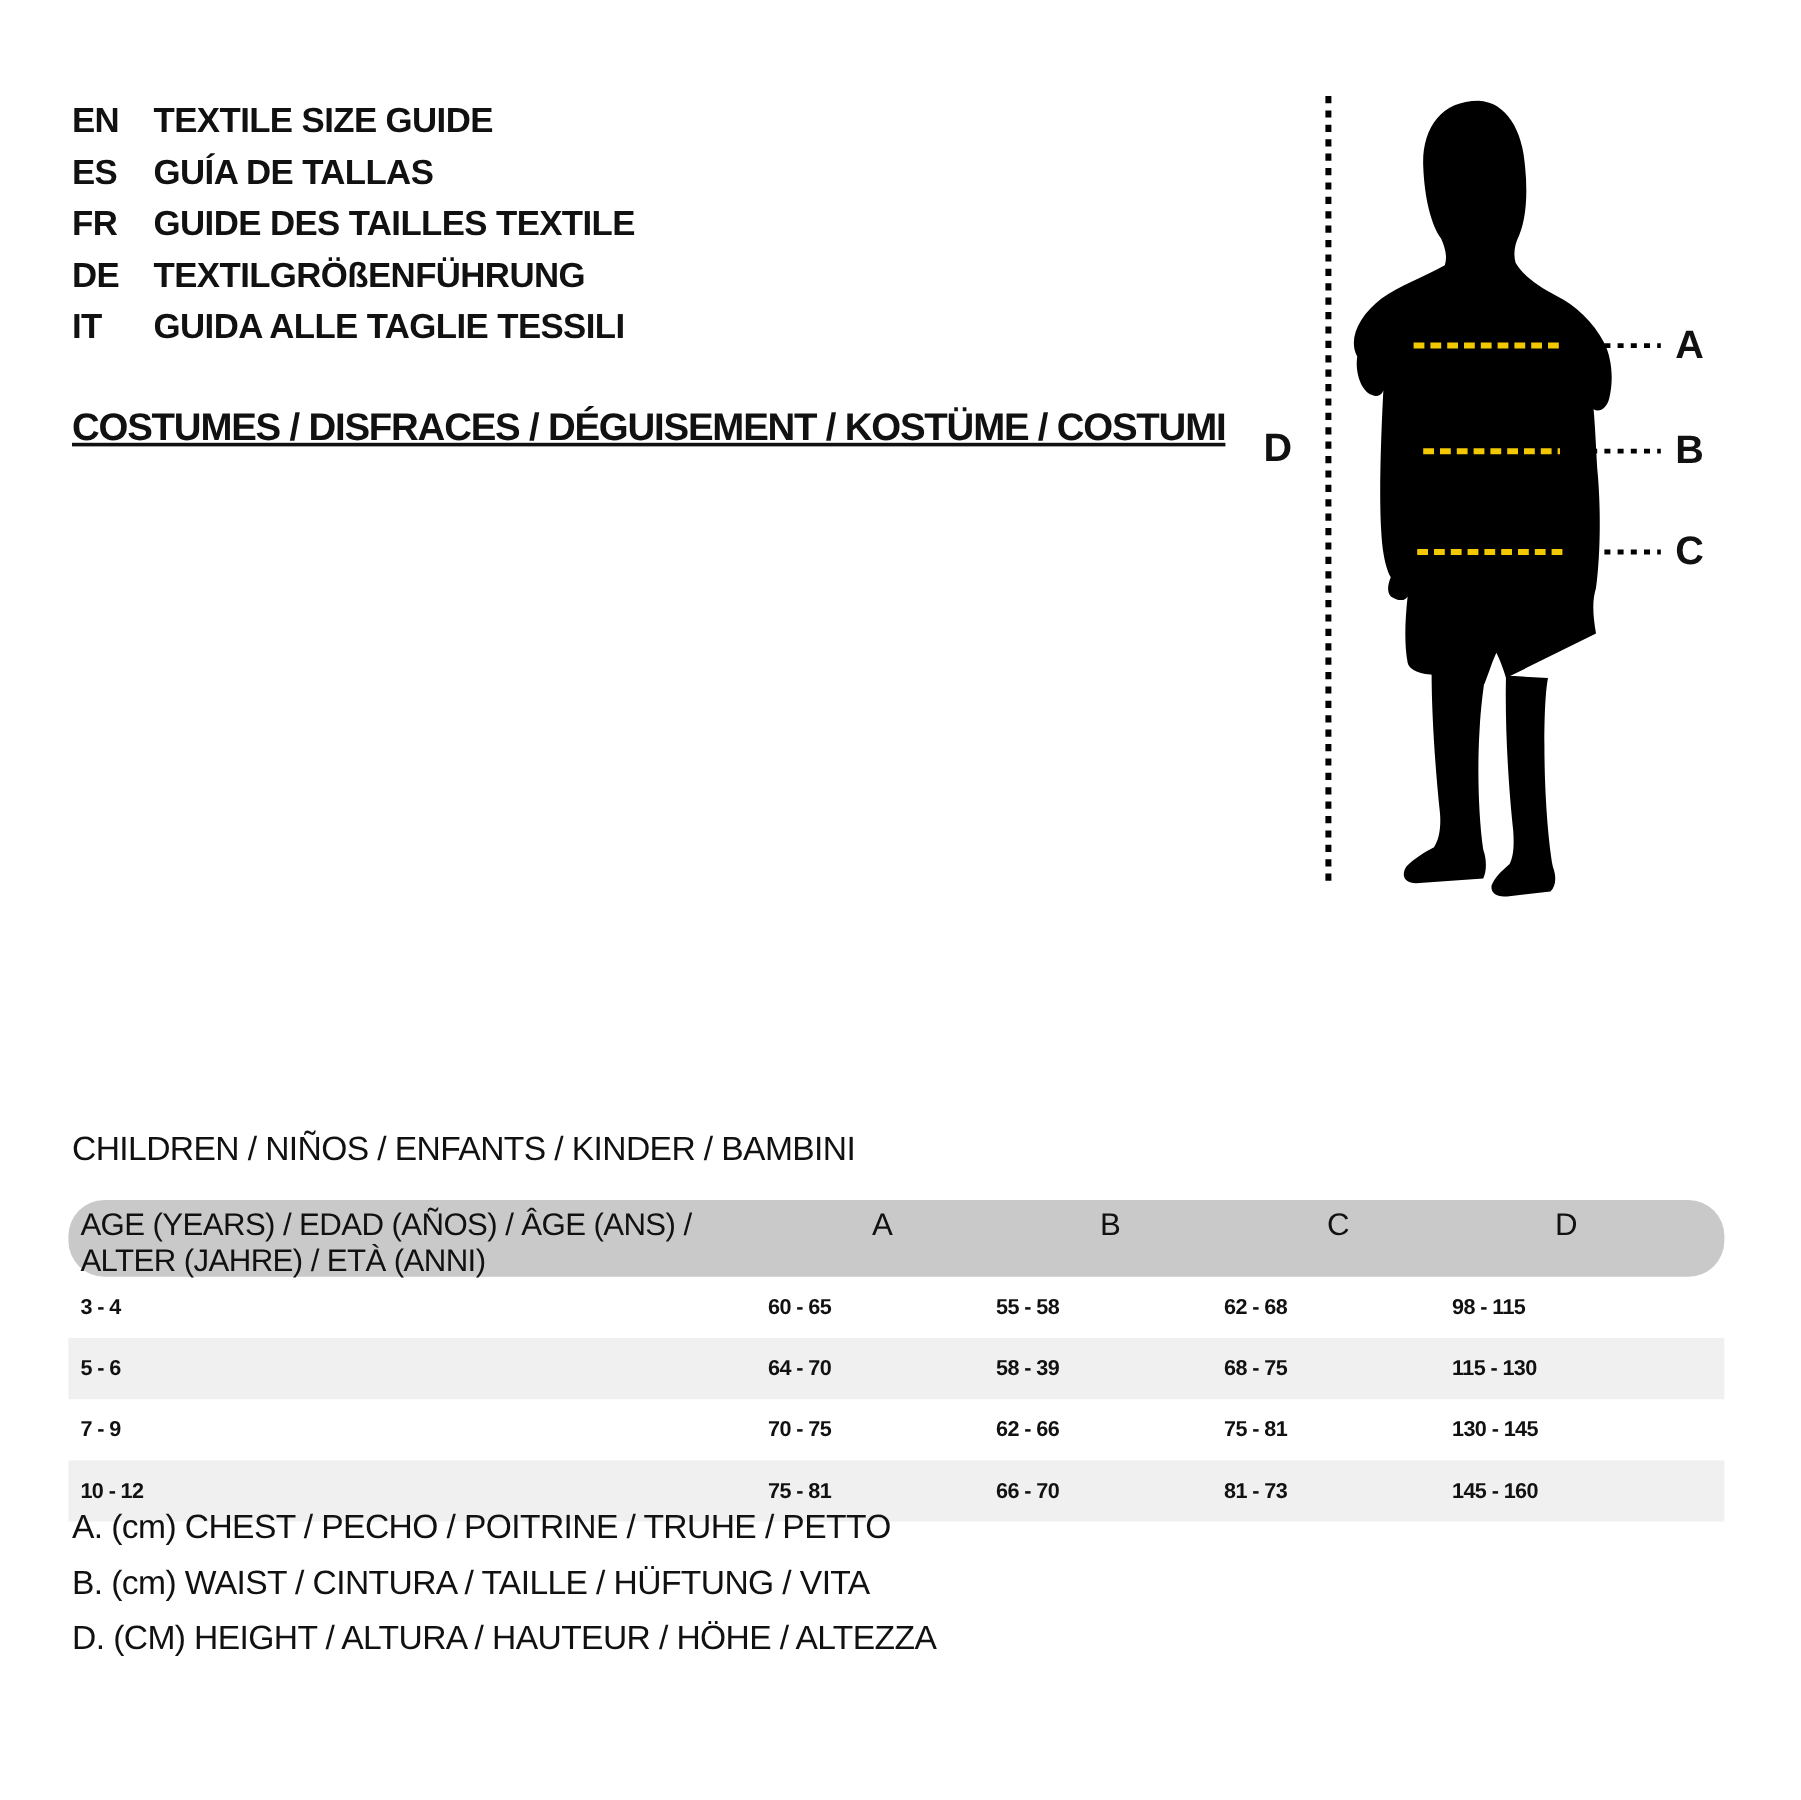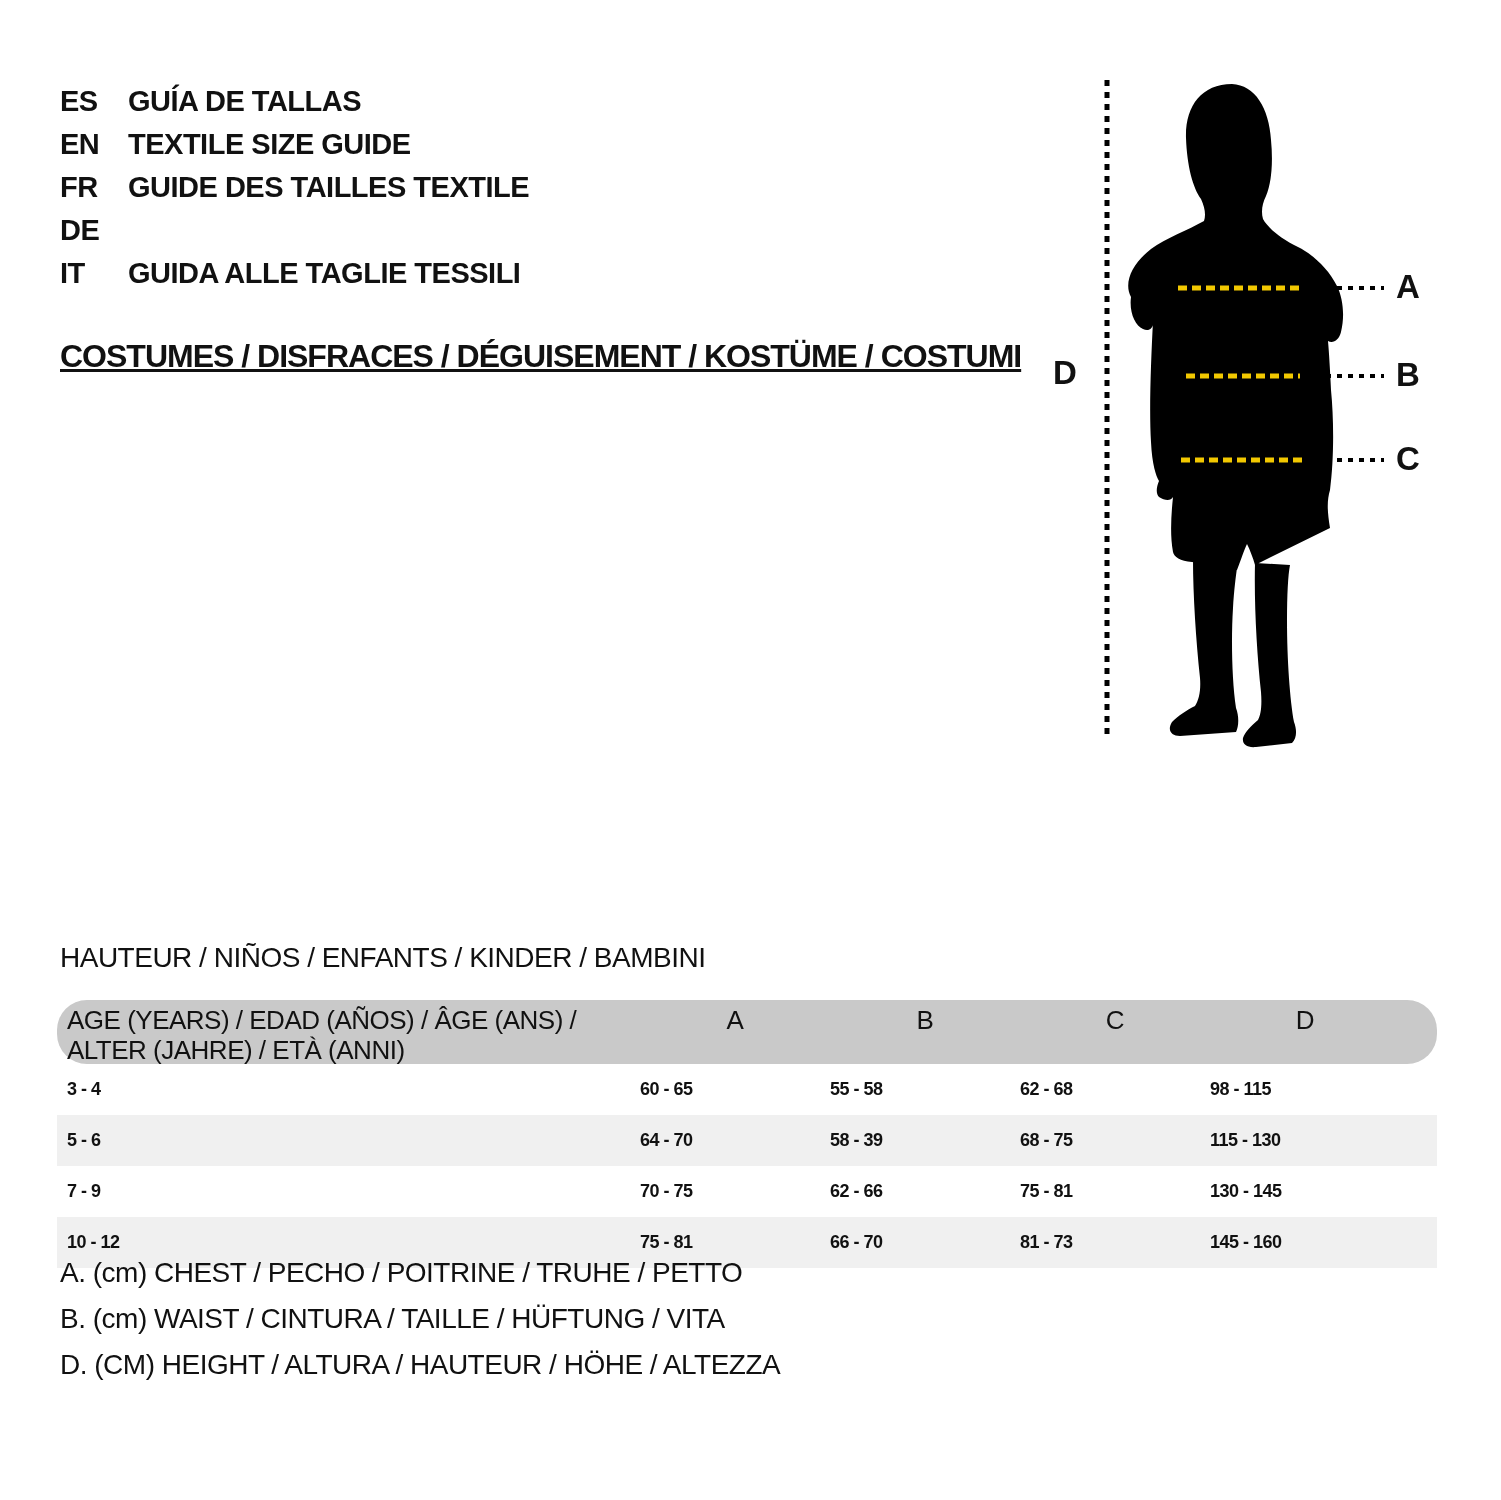--- a/index.html
+++ b/index.html
@@ -52,33 +52,34 @@
 
   
   .legend { position:absolute; left:60px; top:1250px; }
   .legend-line { font-size:28px; line-height:46px; white-space:nowrap; }
 </style>
 </head>
 <body>
 
 <div class="lang-list">
   <div class="lang-row">
+    <span class="lang-code">EN</span>
+    <span class="lang-title">TEXTILE SIZE GUIDE</span>
+  </div>
+  <div class="lang-row">
     <span class="lang-code">ES</span>
     <span class="lang-title">GUÍA DE TALLAS</span>
   </div>
   <div class="lang-row">
-    <span class="lang-code">EN</span>
-    <span class="lang-title">TEXTILE SIZE GUIDE</span>
-  </div>
-  <div class="lang-row">
     <span class="lang-code">FR</span>
     <span class="lang-title">GUIDE DES TAILLES TEXTILE</span>
   </div>
   <div class="lang-row">
     <span class="lang-code">DE</span>
+    <span class="lang-title">TEXTILGRÖßENFÜHRUNG</span>
   </div>
   <div class="lang-row">
     <span class="lang-code">IT</span>
     <span class="lang-title">GUIDA ALLE TAGLIE TESSILI</span>
   </div>
 </div>
 
 <div class="category-title">COSTUMES / DISFRACES / DÉGUISEMENT / KOSTÜME / COSTUMI</div>
 
 <svg class="figure-svg" width="420" height="700" viewBox="0 0 420 700" xmlns="http://www.w3.org/2000/svg">
@@ -140,21 +141,21 @@
   <line x1="286" y1="228" x2="344" y2="228" stroke="#000000" stroke-width="4" stroke-dasharray="5 6"></line>
   <line x1="286" y1="316" x2="344" y2="316" stroke="#000000" stroke-width="4" stroke-dasharray="5 6"></line>
   <line x1="286" y1="400" x2="344" y2="400" stroke="#000000" stroke-width="4" stroke-dasharray="5 6"></line>
 </svg>
 
 <div class="measure-label label-a">A</div>
 <div class="measure-label label-b">B</div>
 <div class="measure-label label-c">C</div>
 <div class="measure-label label-d">D</div>
 
-<div class="table-section-title">HAUTEUR / NIÑOS / ENFANTS / KINDER / BAMBINI</div>
+<div class="table-section-title">CHILDREN / NIÑOS / ENFANTS / KINDER / BAMBINI</div>
 
 <div class="size-table">
   <div class="t-row t-head">
     <div class="age-label">
       <div>AGE (YEARS) / EDAD (AÑOS) / ÂGE (ANS) /</div>
       <div>ALTER (JAHRE) / ETÀ (ANNI)</div>
     </div>
     <div class="col-letter">A</div>
     <div class="col-letter">B</div>
     <div class="col-letter">C</div>

